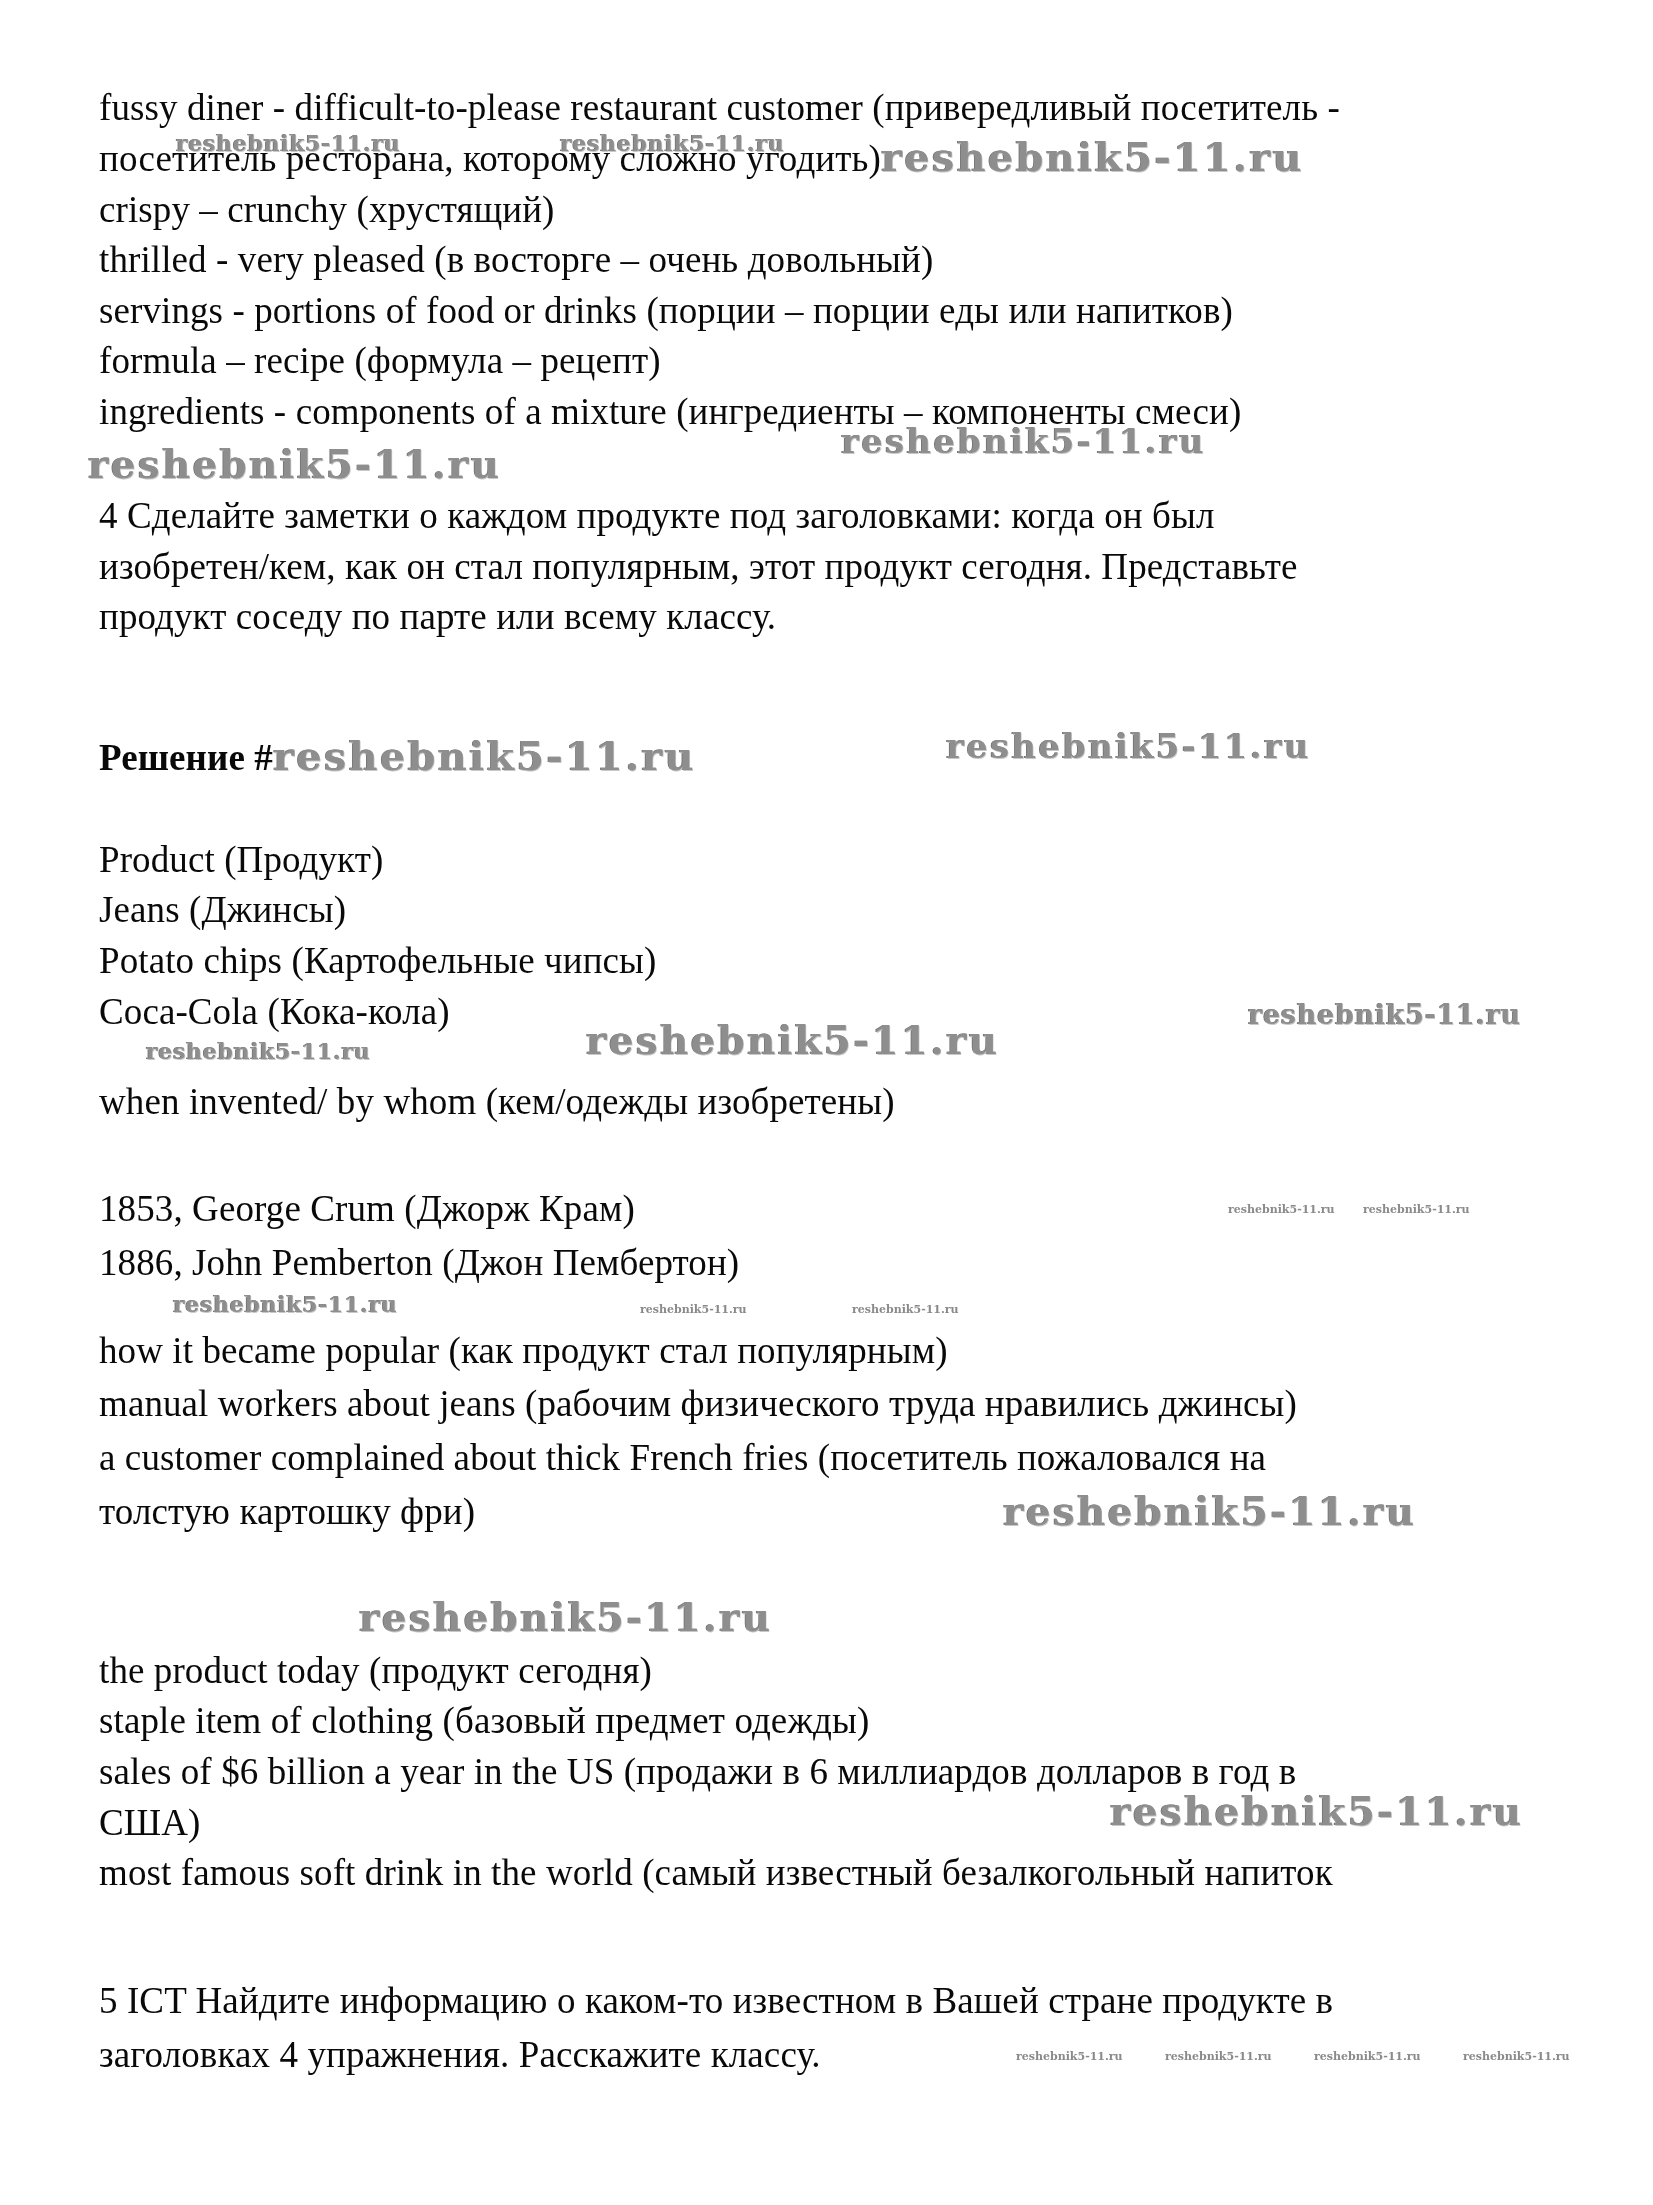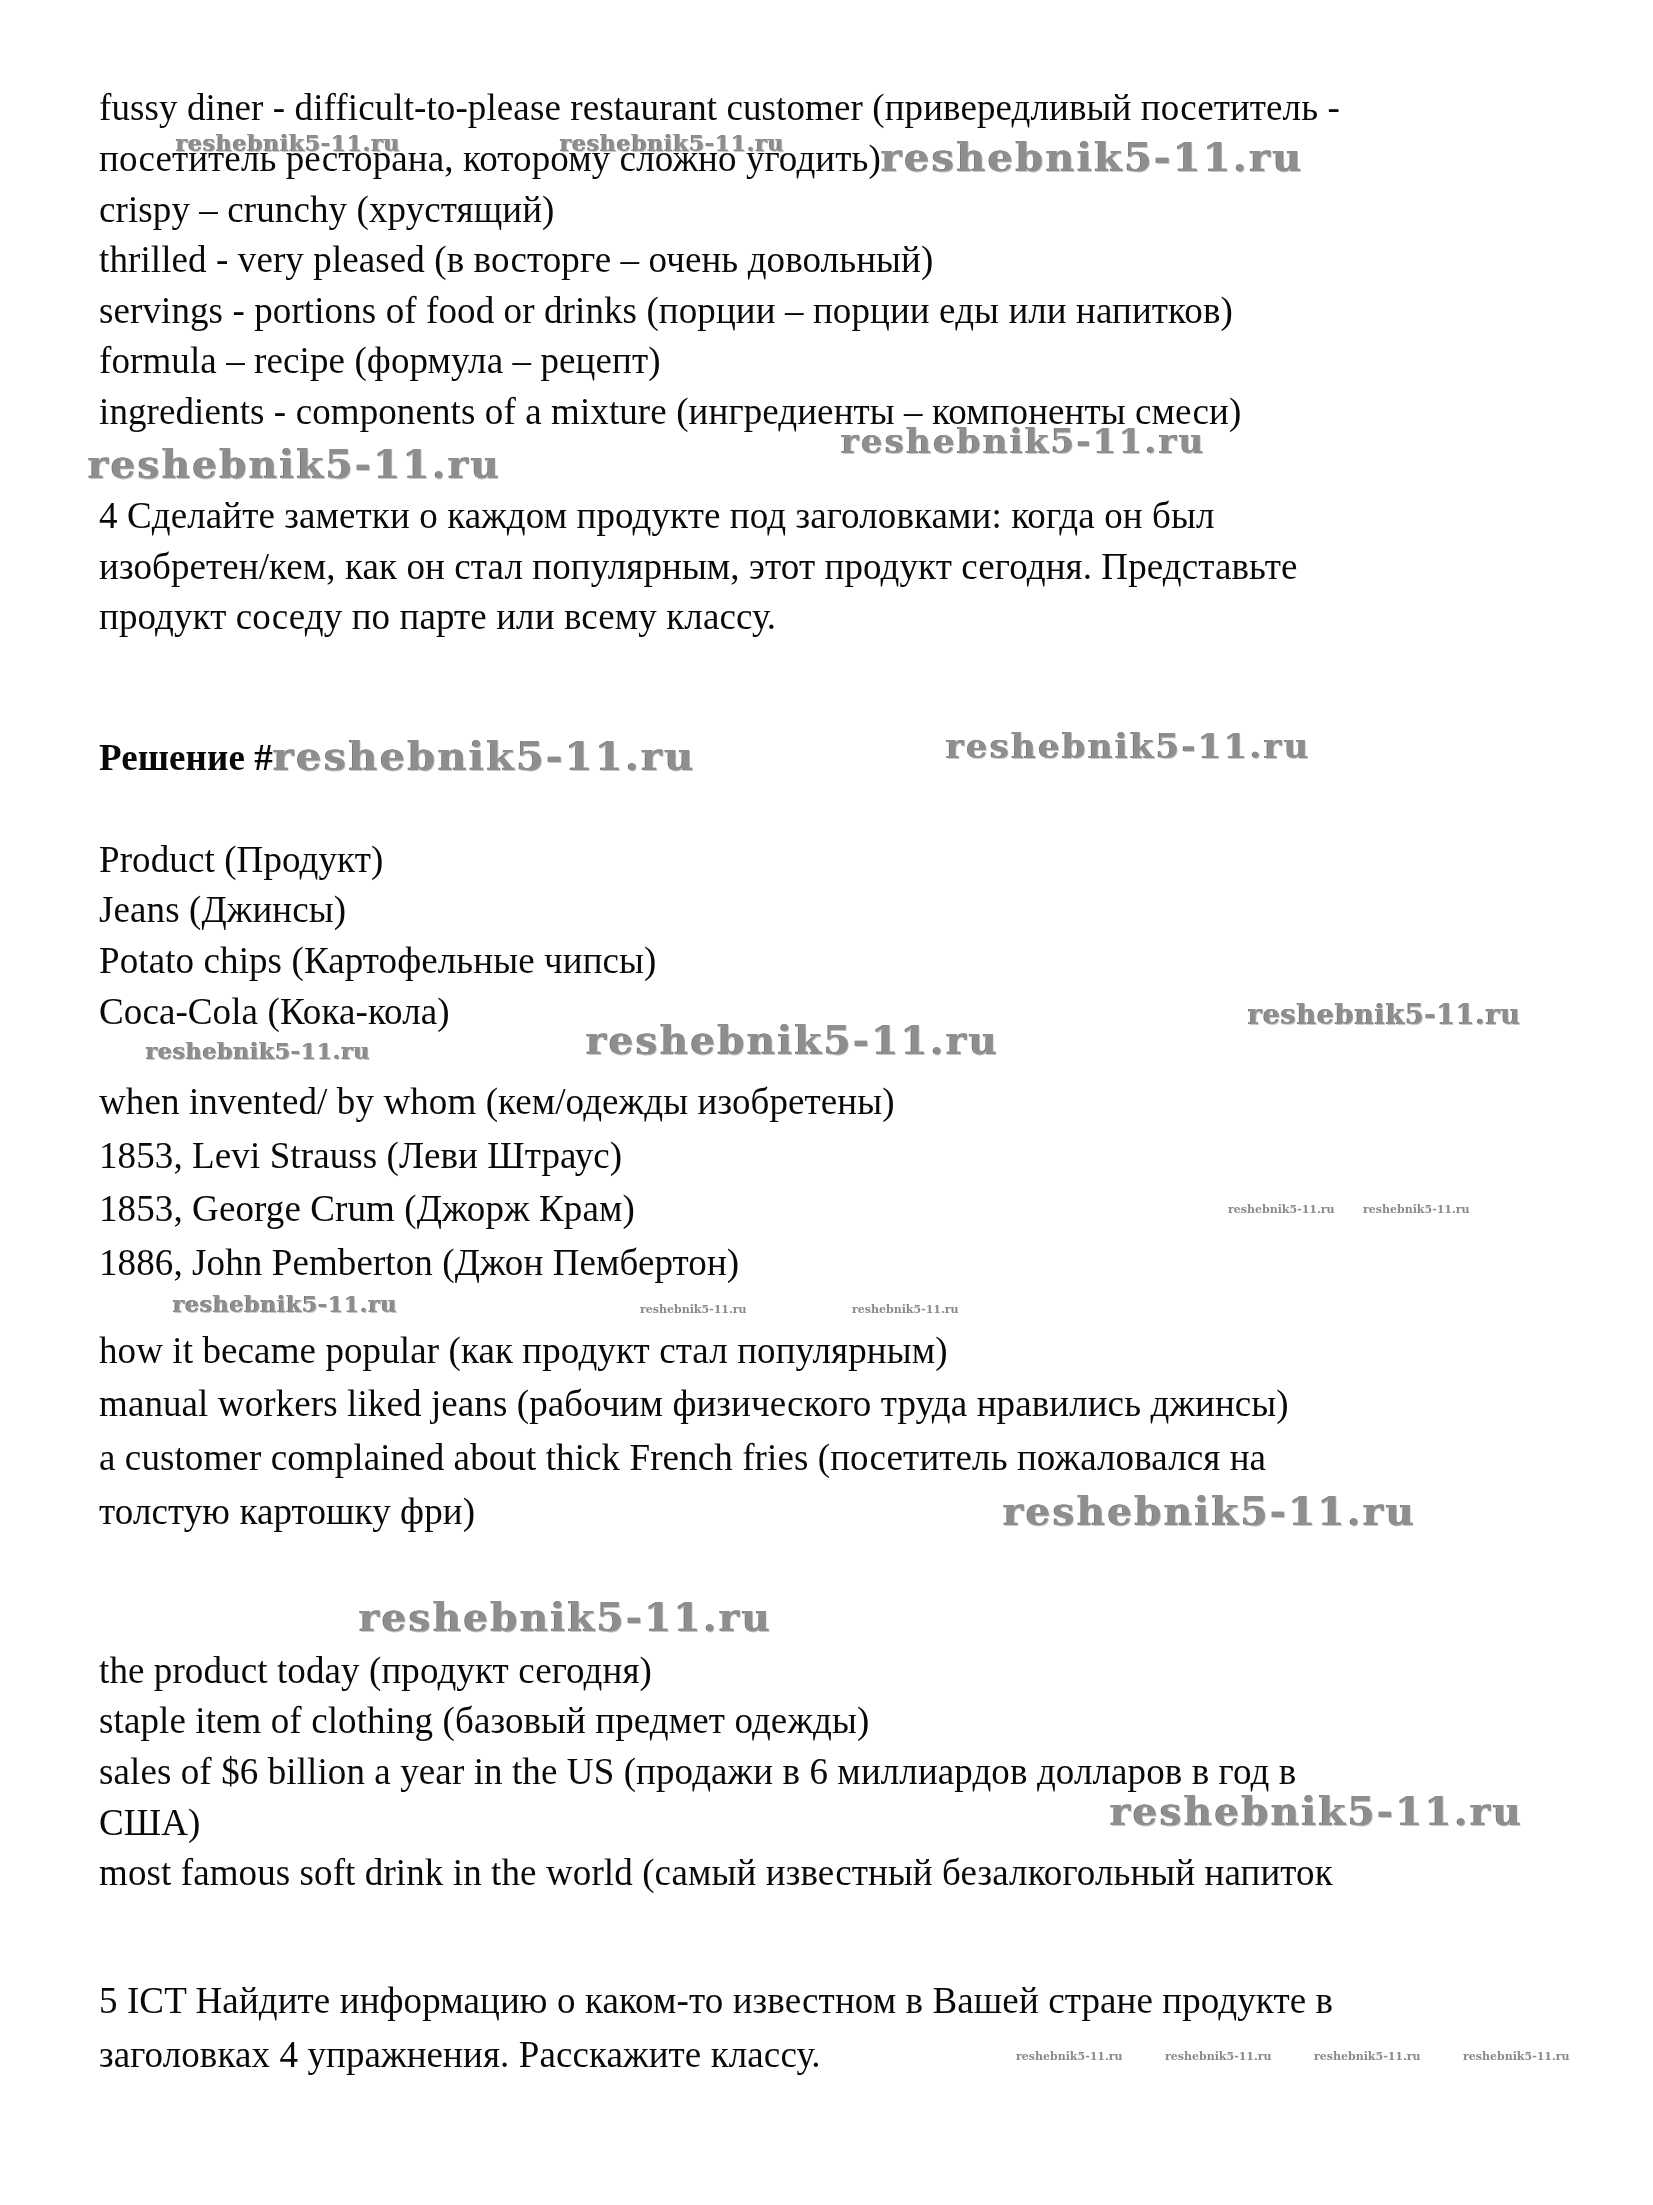--- a/index.html
+++ b/index.html
@@ -79,32 +79,31 @@
   <div class="tl" style="top:835px">Product (Продукт)</div>
   <div class="tl" style="top:885px">Jeans (Джинсы)</div>
   <div class="tl" style="top:936px">Potato chips (Картофельные чипсы)</div>
   <div class="tl" style="top:987px">Coca-Cola (Кока-кола)</div>
 
   <span class="wm wm-med" style="top:1001px;left:1248px">reshebnik5-11.ru</span>
   <span class="wm wm-big" style="top:1021px;left:586px">reshebnik5-11.ru</span>
   <span class="wm wm-small" style="top:1040px;left:146px">reshebnik5-11.ru</span>
 
   <div class="tl" style="top:1077px">when invented/ by whom (кем/одежды изобретены)</div>
-  <div class="tl" style="top:1131px">1853, Levi Strauss (Леви Штраус)</div>
   <div class="tl" style="top:1184px">1853, George Crum (Джорж Крам)</div>
   <div class="tl" style="top:1238px">1886, John Pemberton (Джон Пембертон)</div>
   <span class="wm wm-tiny" style="top:1204px;left:1228px">reshebnik5-11.ru</span>
   <span class="wm wm-tiny" style="top:1204px;left:1363px">reshebnik5-11.ru</span>
 
   <span class="wm wm-small" style="top:1293px;left:173px">reshebnik5-11.ru</span>
   <span class="wm wm-tiny" style="top:1304px;left:640px">reshebnik5-11.ru</span>
   <span class="wm wm-tiny" style="top:1304px;left:852px">reshebnik5-11.ru</span>
 
   <div class="tl" style="top:1326px">how it became popular (как продукт стал популярным)</div>
-  <div class="tl" style="top:1379px">manual workers liked jeans (рабочим физического труда нравились джинсы)</div>
+  <div class="tl" style="top:1379px">manual workers about jeans (рабочим физического труда нравились джинсы)</div>
   <div class="tl" style="top:1433px">a customer complained about thick French fries (посетитель пожаловался на</div>
   <div class="tl" style="top:1487px">толстую картошку фри)</div>
   <span class="wm wm-big" style="top:1492px;left:1003px">reshebnik5-11.ru</span>
 
   <span class="wm wm-big" style="top:1598px;left:359px">reshebnik5-11.ru</span>
 
   <div class="tl" style="top:1646px">the product today (продукт сегодня)</div>
   <div class="tl" style="top:1696px">staple item of clothing (базовый предмет одежды)</div>
   <div class="tl" style="top:1747px">sales of $6 billion a year in the US (продажи в 6 миллиардов долларов в год в</div>
   <div class="tl" style="top:1798px">США)</div>

